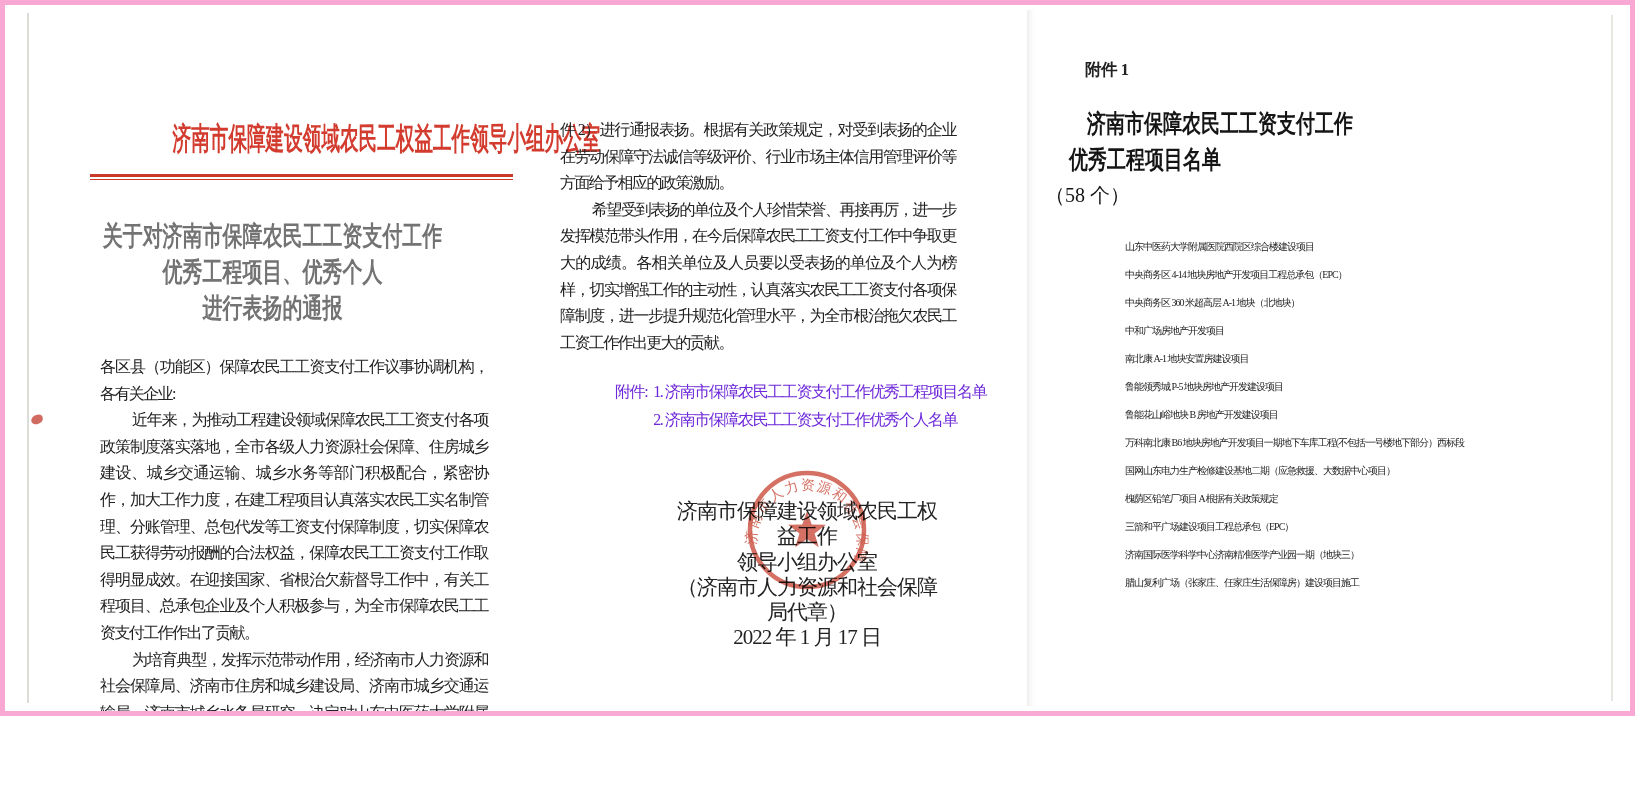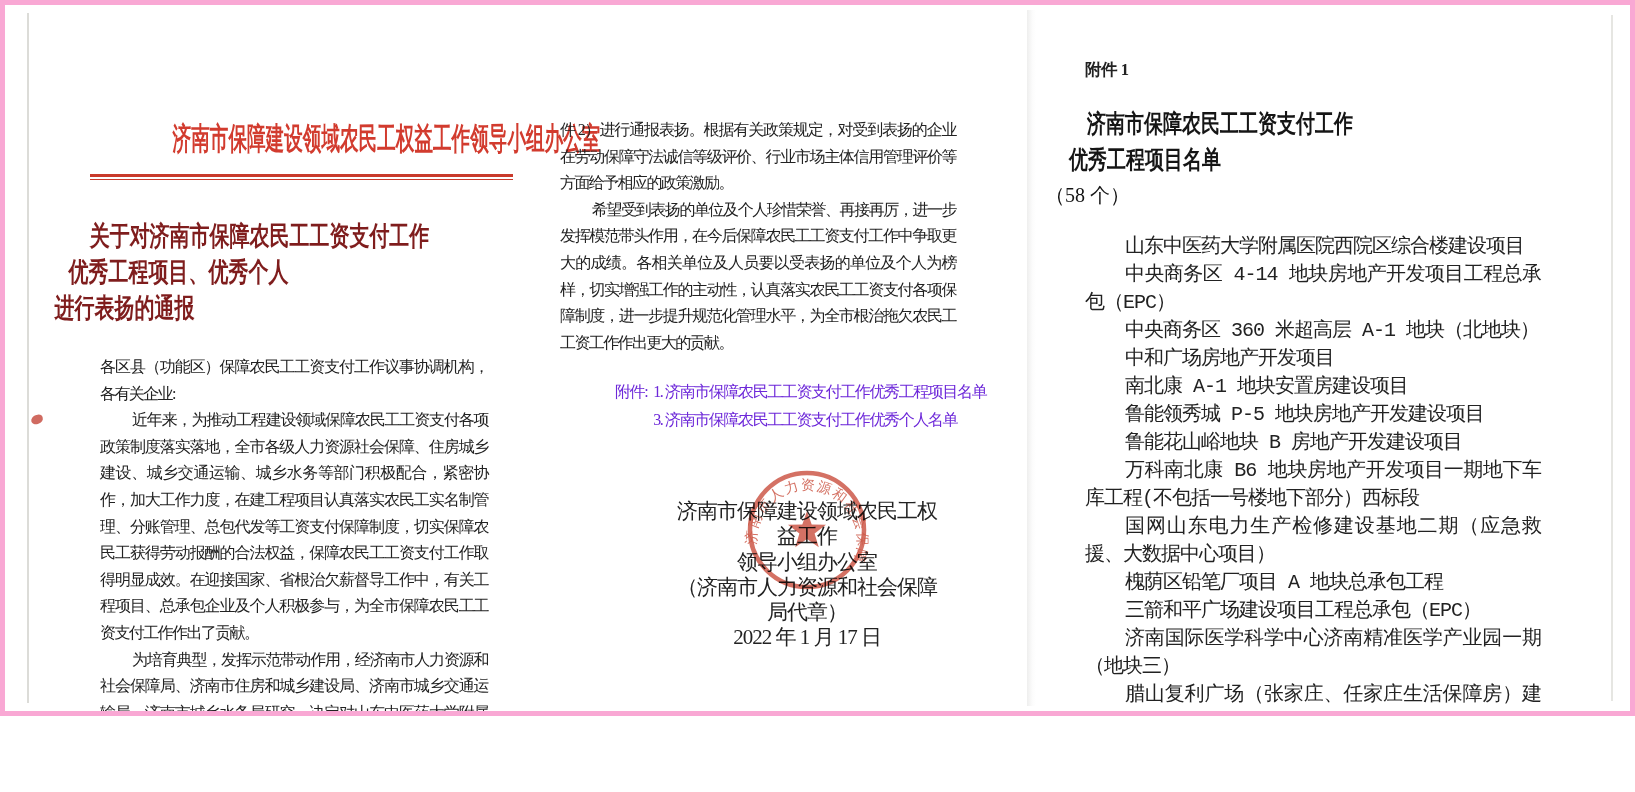--- a/index.html
+++ b/index.html
@@ -12,21 +12,21 @@
   #page1{left:25px;width:485px;}
   #page2{left:515px;width:505px;}
   #page3{left:1030px;width:580px;}
 
   .sq{display:inline-block;white-space:nowrap;}
 
   
   .red-header{margin-top:116px;text-align:center;color:#d23b2e;line-height:36px;}
   .red-header .sq{font-size:31px;font-weight:700;transform:scaleX(0.60);}
   .rule-double{margin:12px 2px 0 60px;height:2px;border-top:3.5px solid #c93a2b;border-bottom:1.5px solid #c93a2b;}
-  .doc-title{margin-top:40px;text-align:left;line-height:33px;color:#7f1d1d;}
+  .doc-title{margin-top:40px;text-align:center;line-height:33px;color:#737373;}
   .doc-title .sq{font-size:27px;font-weight:700;transform:scaleX(0.74);}
   .body-text{font-size:16px;letter-spacing:-1.6px;line-height:26.6px;text-align:justify;color:#222;}
   #page1 .body-text{margin:26px 0 0 70px;width:388px;}
   .indent{text-indent:2em;}
   .footer-rule{position:absolute;left:60px;right:0;top:742px;height:2.5px;background:#c43527;opacity:.85;transform:rotate(-0.15deg);}
 
   
   #page2 .body-text{margin:112px 0 0 40px;width:396px;}
   .attach{display:flex;margin:22px 0 0 95px;font-size:16px;letter-spacing:-1.4px;line-height:28px;color:#6d28d9;}
   .attach .label{margin-right:6px;}
@@ -35,21 +35,21 @@
   .seal{position:absolute;left:222px;top:460px;mix-blend-mode:multiply;opacity:.92;}
   .pagenum{position:absolute;font-size:15px;color:#333;letter-spacing:1px;}
   #pn2{left:80px;top:724px;}
   #pn3{left:415px;top:716px;}
 
   
   .attach-label{margin:54px 0 0 50px;font-size:16.5px;font-weight:700;letter-spacing:-0.5px;color:#222;}
   .p3-title{margin:26px 0 0 10px;width:520px;text-align:left;line-height:33px;color:#151515;}
   .p3-title .sq{font-size:25px;font-weight:700;transform:scaleX(0.76);}
   .p3-count{font-size:20px;font-weight:400;letter-spacing:0;margin-top:4px;line-height:24px;}
-  .proj-list{margin:26px 0 0 50px;width:456px;font-size:20px;letter-spacing:-1px;line-height:28px;color:#222;text-align:justify;font-family:Liberation Mono, monospace;}
+  .proj-list{margin:26px 0 0 50px;width:456px;font-size:10px;letter-spacing:-1px;line-height:28px;color:#222;text-align:justify;}
   .proj-list div{text-indent:40px;}
 
   
   .edge-left{position:absolute;left:22px;top:8px;bottom:8px;width:1.5px;background:#dcdcd8;}
   .crease{position:absolute;left:1022px;top:5px;bottom:5px;width:9px;
           background:linear-gradient(90deg,rgba(90,90,85,0.10),rgba(90,90,85,0.02) 60%,rgba(255,255,255,0));}
   .edge-right{position:absolute;left:1606px;top:10px;bottom:10px;width:2px;background:#e6e6e2;}
   .smudge{position:absolute;left:26px;top:410px;width:12px;height:9px;background:#c03a2c;
           border-radius:60% 45% 55% 50%;transform:rotate(-18deg);opacity:.75;}
 </style>
@@ -78,21 +78,21 @@
 
   <div class="page" id="page2">
     <div class="body-text">
       <div>件 2）进行通报表扬。根据有关政策规定，对受到表扬的企业在劳动保障守法诚信等级评价、行业市场主体信用管理评价等方面给予相应的政策激励。</div>
       <div class="indent">希望受到表扬的单位及个人珍惜荣誉、再接再厉，进一步发挥模范带头作用，在今后保障农民工工资支付工作中争取更大的成绩。各相关单位及人员要以受表扬的单位及个人为榜样，切实增强工作的主动性，认真落实农民工工资支付各项保障制度，进一步提升规范化管理水平，为全市根治拖欠农民工工资工作作出更大的贡献。</div>
     </div>
     <div class="attach">
       <div class="label">附件:</div>
       <div>
         <div>1. 济南市保障农民工工资支付工作优秀工程项目名单</div>
-        <div>3. 济南市保障农民工工资支付工作优秀个人名单</div>
+        <div>2. 济南市保障农民工工资支付工作优秀个人名单</div>
       </div>
     </div>
     <div class="sig">
       <div>济南市保障建设领域农民工权益工作</div>
       <div>领导小组办公室</div>
       <div>（济南市人力资源和社会保障局代章）</div>
       <div>2022 年 1 月 17 日</div>
     </div>
     <svg class="seal" width="130" height="130" viewBox="0 0 130 130">
       <circle cx="65" cy="65" r="57" fill="none" stroke="#c84a38" stroke-width="4.5" opacity="0.85"></circle>
@@ -115,21 +115,21 @@
     <div class="proj-list">
       <div>山东中医药大学附属医院西院区综合楼建设项目</div>
       <div>中央商务区 4-14 地块房地产开发项目工程总承包（EPC）</div>
       <div>中央商务区 360 米超高层 A-1 地块（北地块）</div>
       <div>中和广场房地产开发项目</div>
       <div>南北康 A-1 地块安置房建设项目</div>
       <div>鲁能领秀城 P-5 地块房地产开发建设项目</div>
       <div>鲁能花山峪地块 B 房地产开发建设项目</div>
       <div>万科南北康 B6 地块房地产开发项目一期地下车库工程(不包括一号楼地下部分）西标段</div>
       <div>国网山东电力生产检修建设基地二期（应急救援、大数据中心项目）</div>
-      <div>槐荫区铅笔厂项目 A 地块总承包工程</div>
+      <div>槐荫区铅笔厂项目 A 根据有关政策规定</div>
       <div>三箭和平广场建设项目工程总承包（EPC）</div>
       <div>济南国际医学科学中心济南精准医学产业园一期（地块三）</div>
       <div>腊山复利广场（张家庄、任家庄生活保障房）建设项目施工</div>
     </div>
     <div class="pagenum" id="pn3">—3—</div>
   </div>
 
   <div class="edge-left"></div>
   <div class="crease"></div>
   <div class="edge-right"></div>

